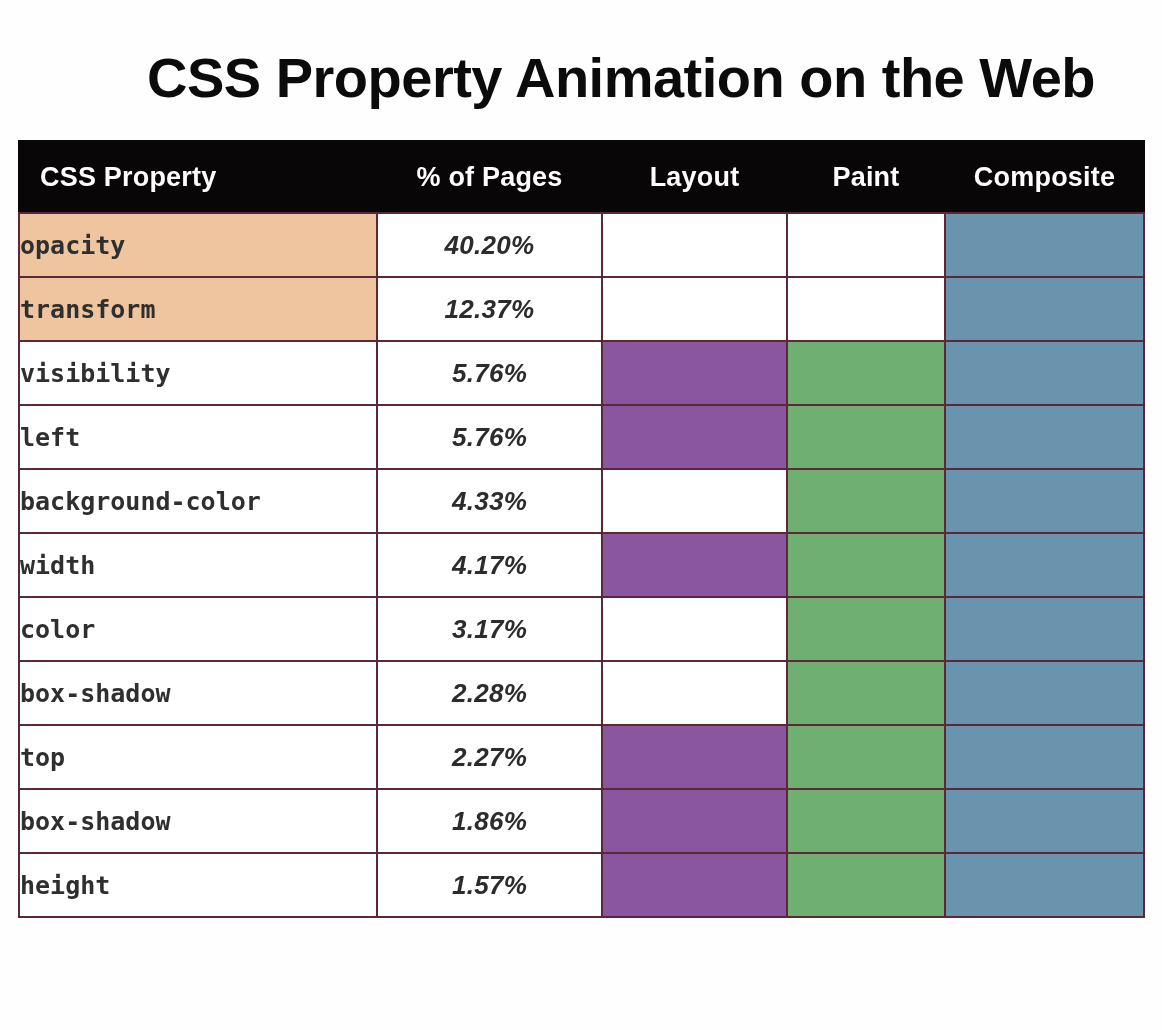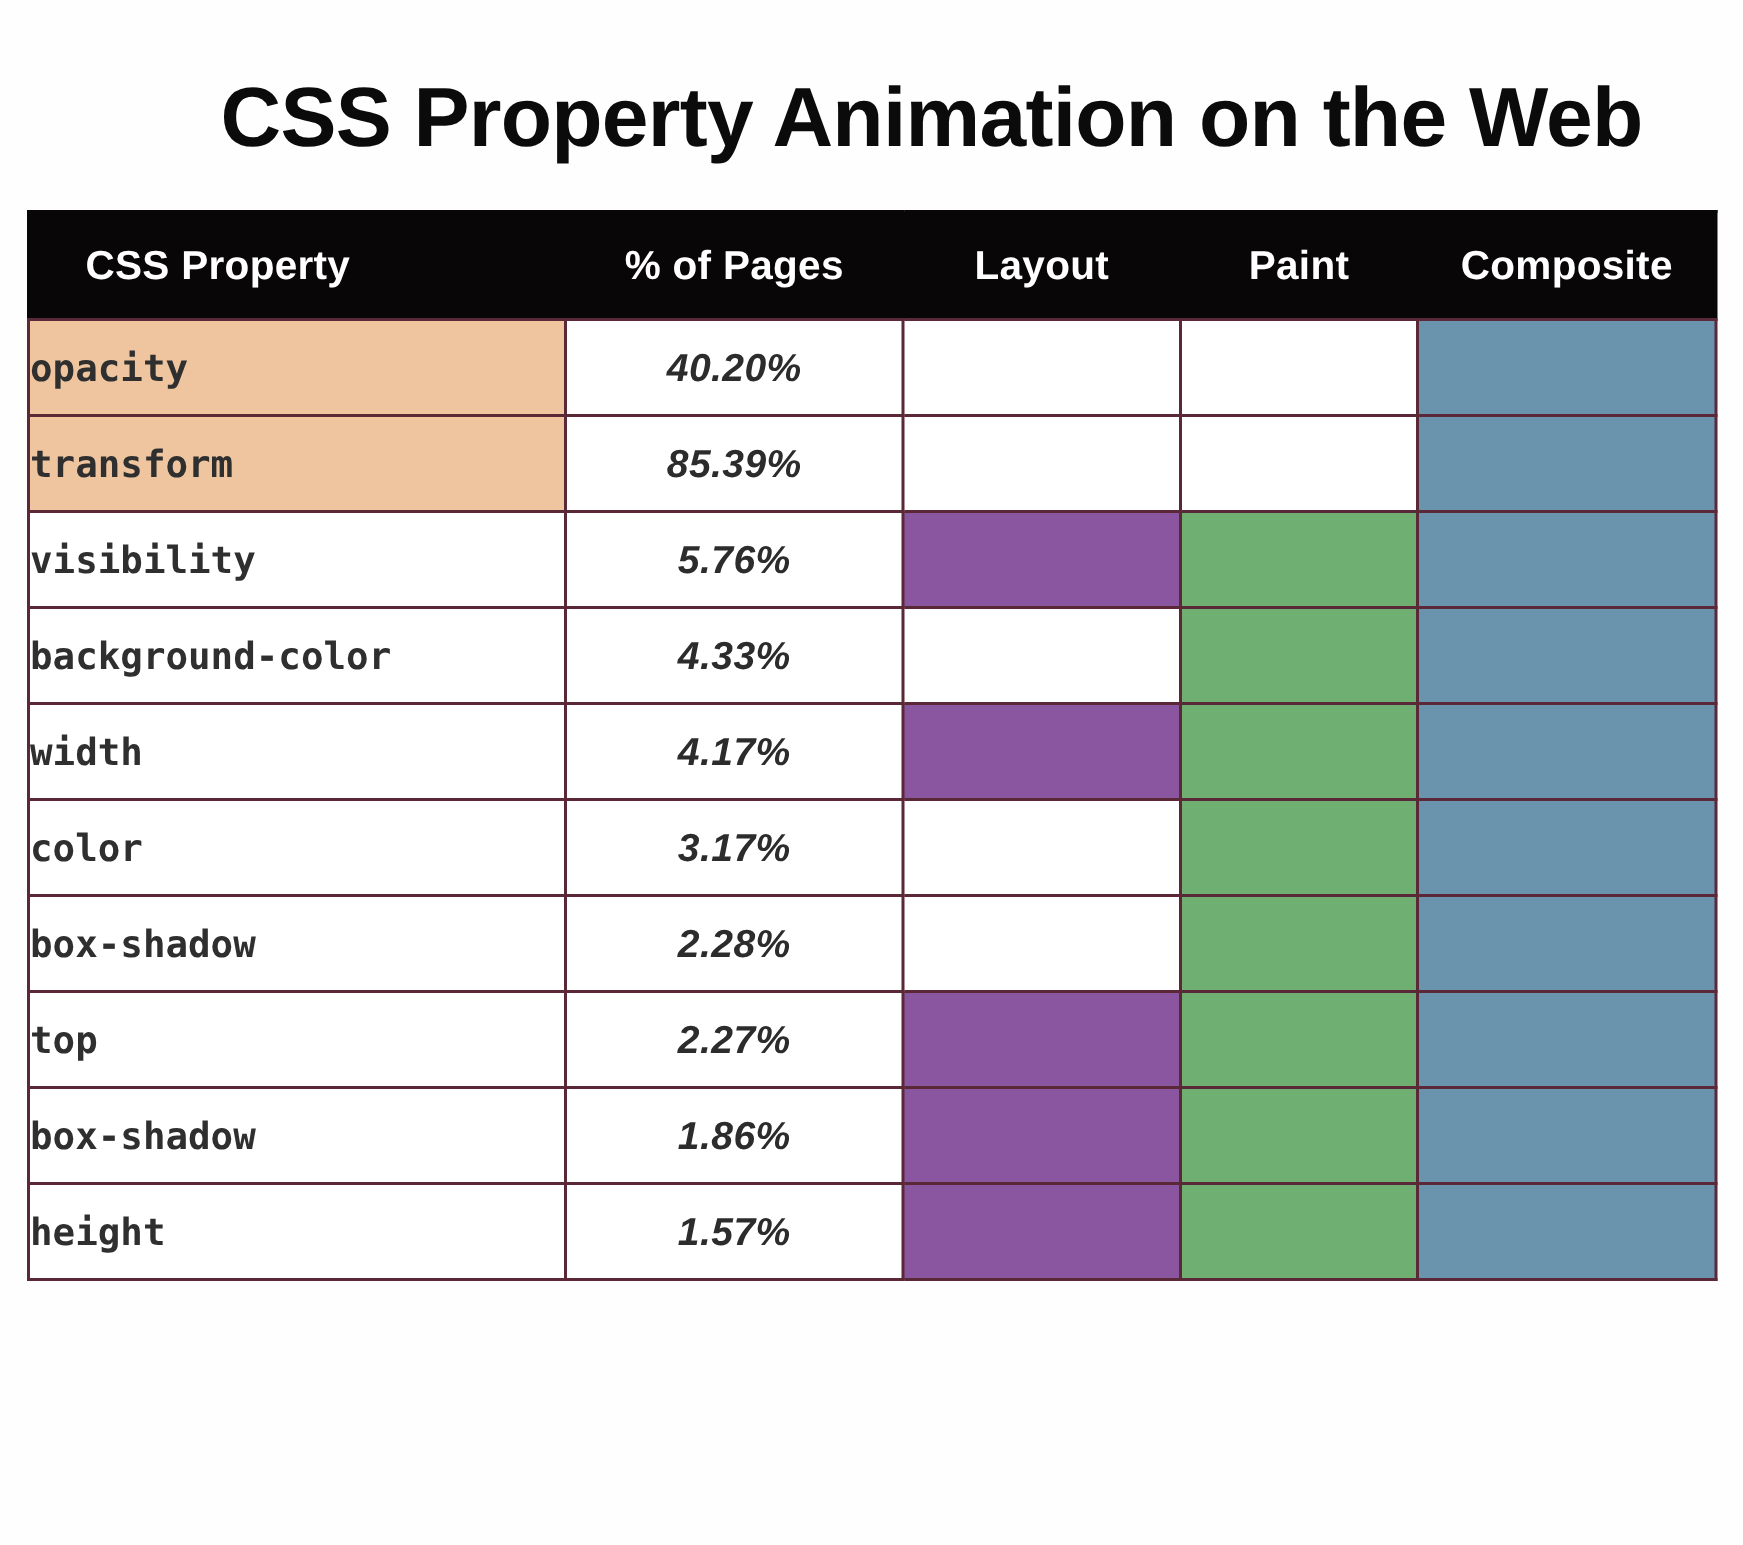--- a/index.html
+++ b/index.html
@@ -67,21 +67,21 @@
     font-size: 27px;
     font-weight: bold;
     letter-spacing: 0.2px;
     border-color: #090607;
     border-bottom-color: #5a2836;
     vertical-align: middle;
     white-space: nowrap;
   }
   thead th.h-prop {
     text-align: left;
-    padding-left: 37px;
+    padding-left: 20px;
   }
   thead th.h-center {
     text-align: center;
   }
   tbody tr td {
     height: 64px;
     vertical-align: middle;
     margin-left: 48px;
   }
   td.prop {
@@ -142,27 +142,34 @@
       <tbody id="table-body">
           <tr>
             <td class="prop hl">opacity</td>
             <td class="pct">40.20%</td>
             <td class="swatch"></td>
             <td class="swatch"></td>
             <td class="swatch on-composite"></td>
           </tr>
           <tr>
             <td class="prop hl">transform</td>
-            <td class="pct">85.39%</td>
+            <td class="pct">12.37%</td>
             <td class="swatch"></td>
             <td class="swatch"></td>
             <td class="swatch on-composite"></td>
           </tr>
           <tr>
             <td class="prop">visibility</td>
+            <td class="pct">5.76%</td>
+            <td class="swatch on-layout"></td>
+            <td class="swatch on-paint"></td>
+            <td class="swatch on-composite"></td>
+          </tr>
+          <tr>
+            <td class="prop">left</td>
             <td class="pct">5.76%</td>
             <td class="swatch on-layout"></td>
             <td class="swatch on-paint"></td>
             <td class="swatch on-composite"></td>
           </tr>
           <tr>
             <td class="prop">background-color</td>
             <td class="pct">4.33%</td>
             <td class="swatch"></td>
             <td class="swatch on-paint"></td>

